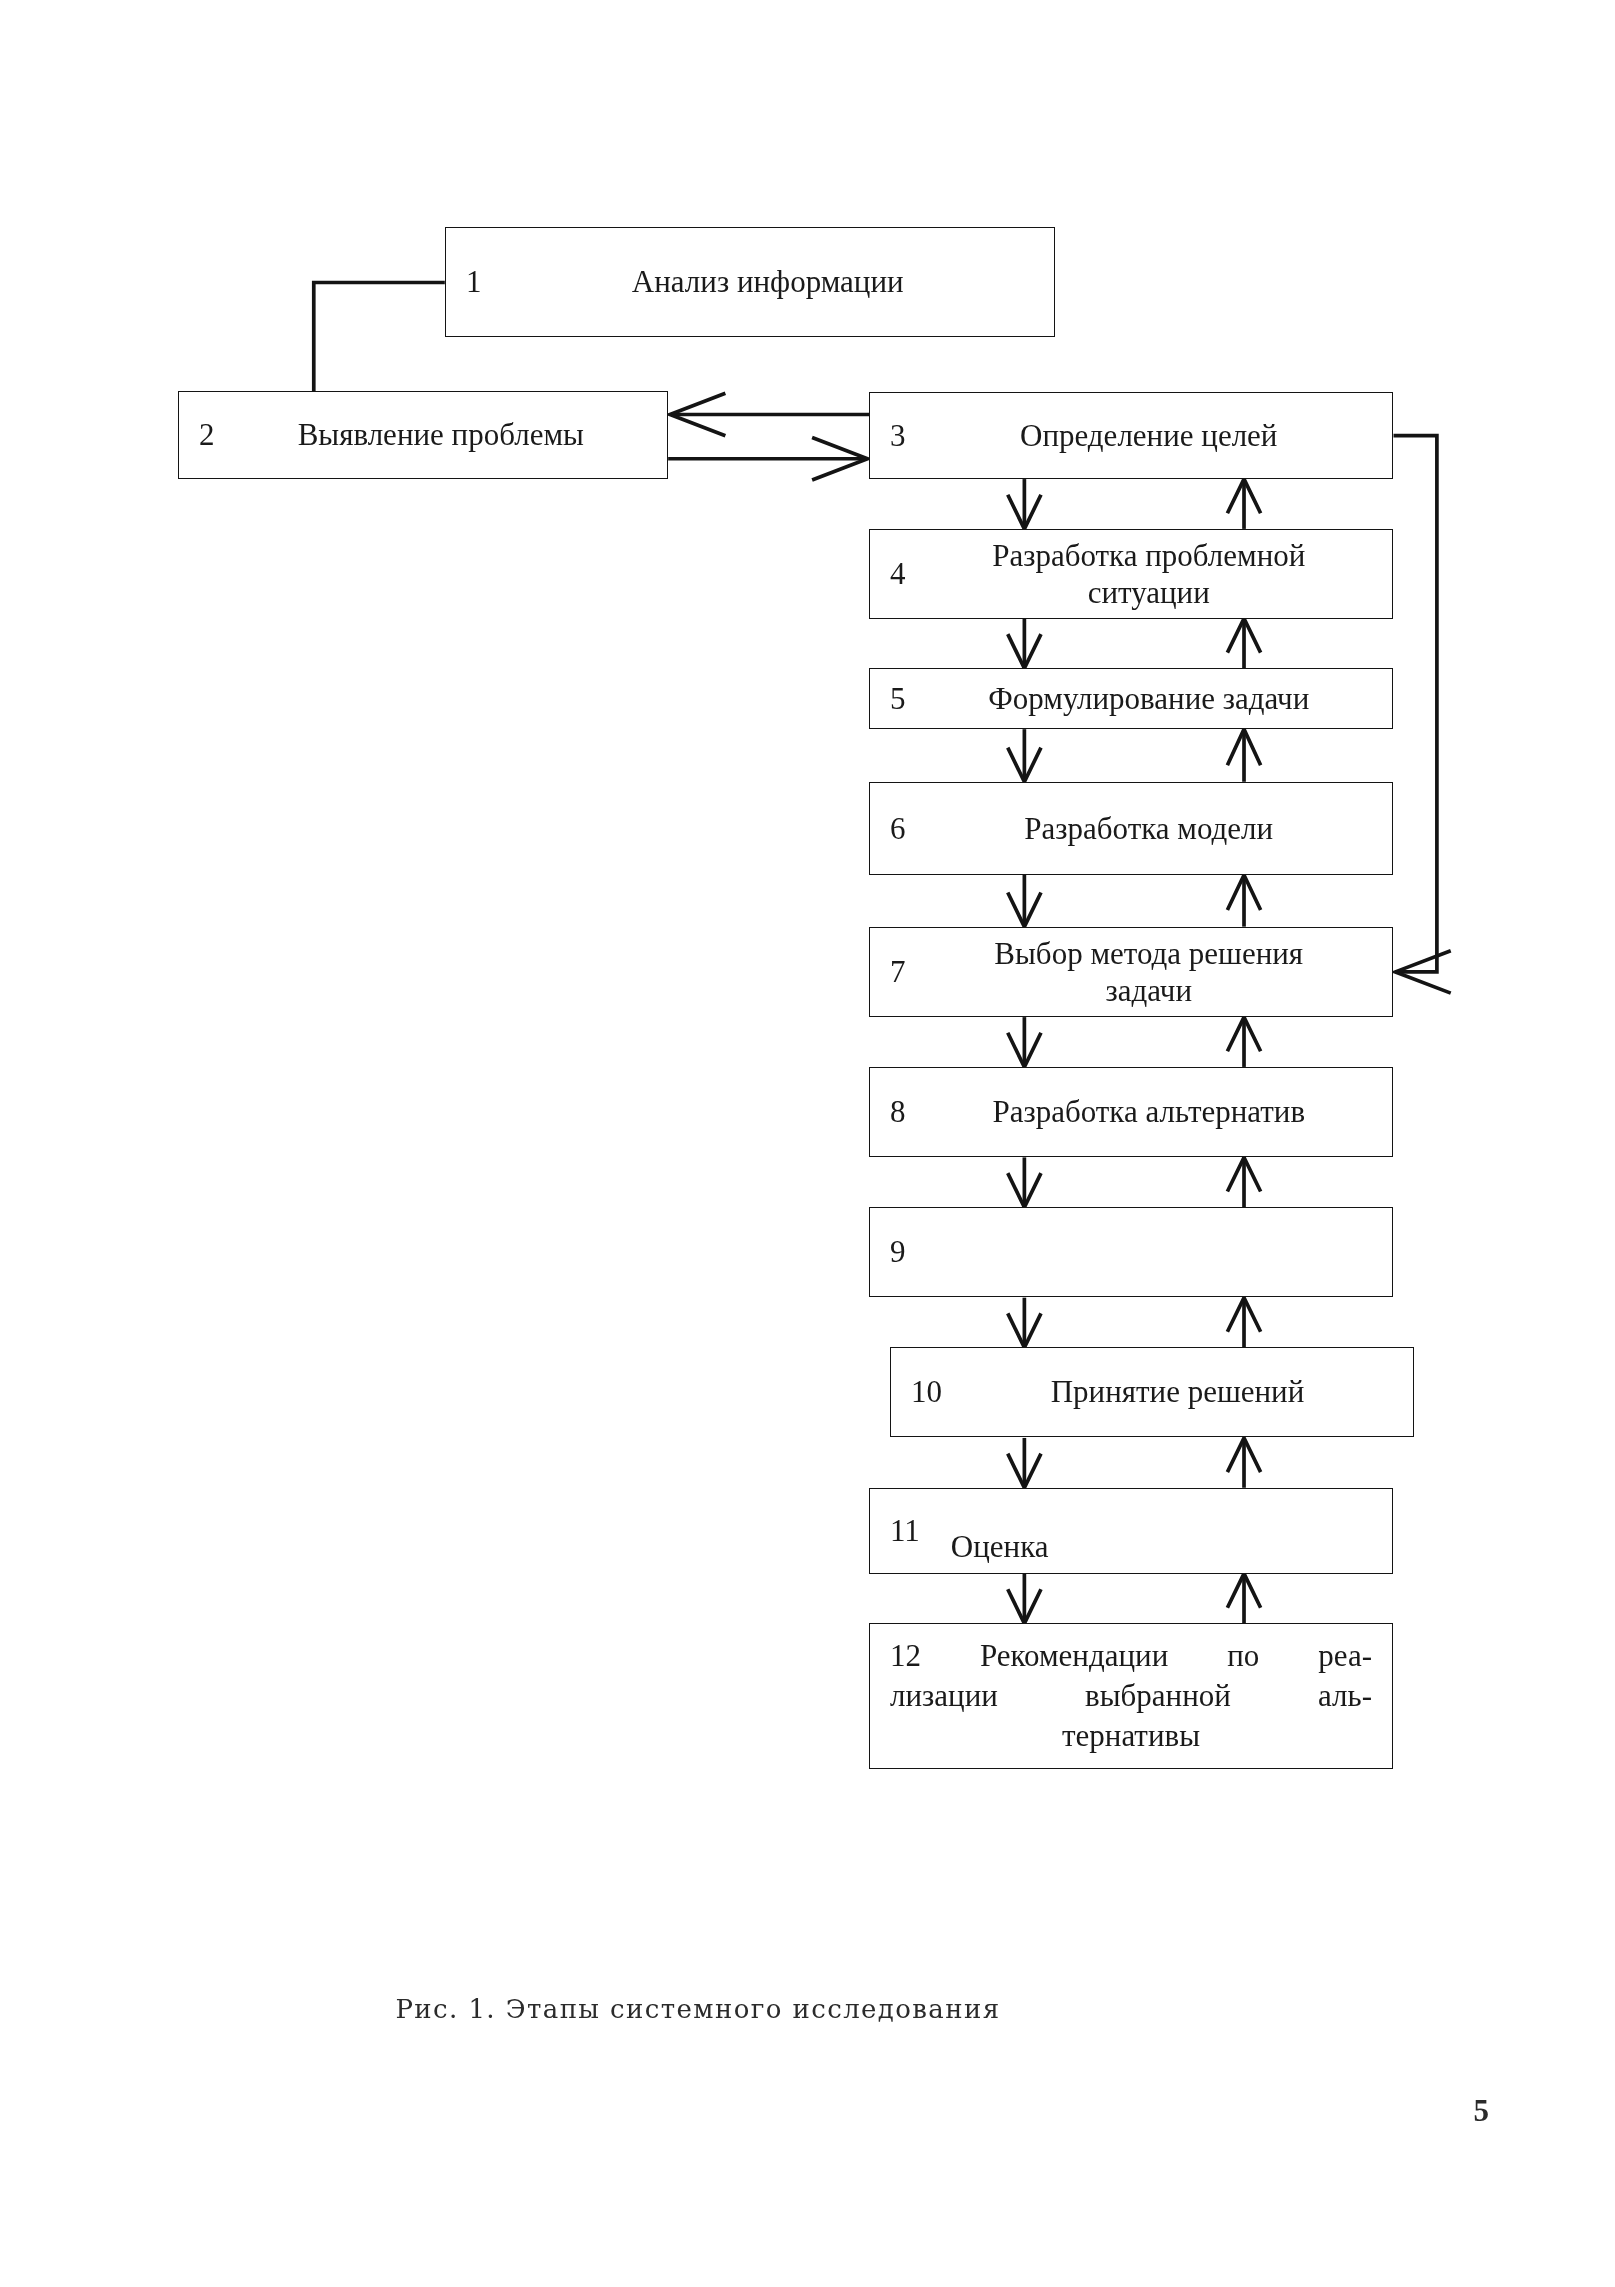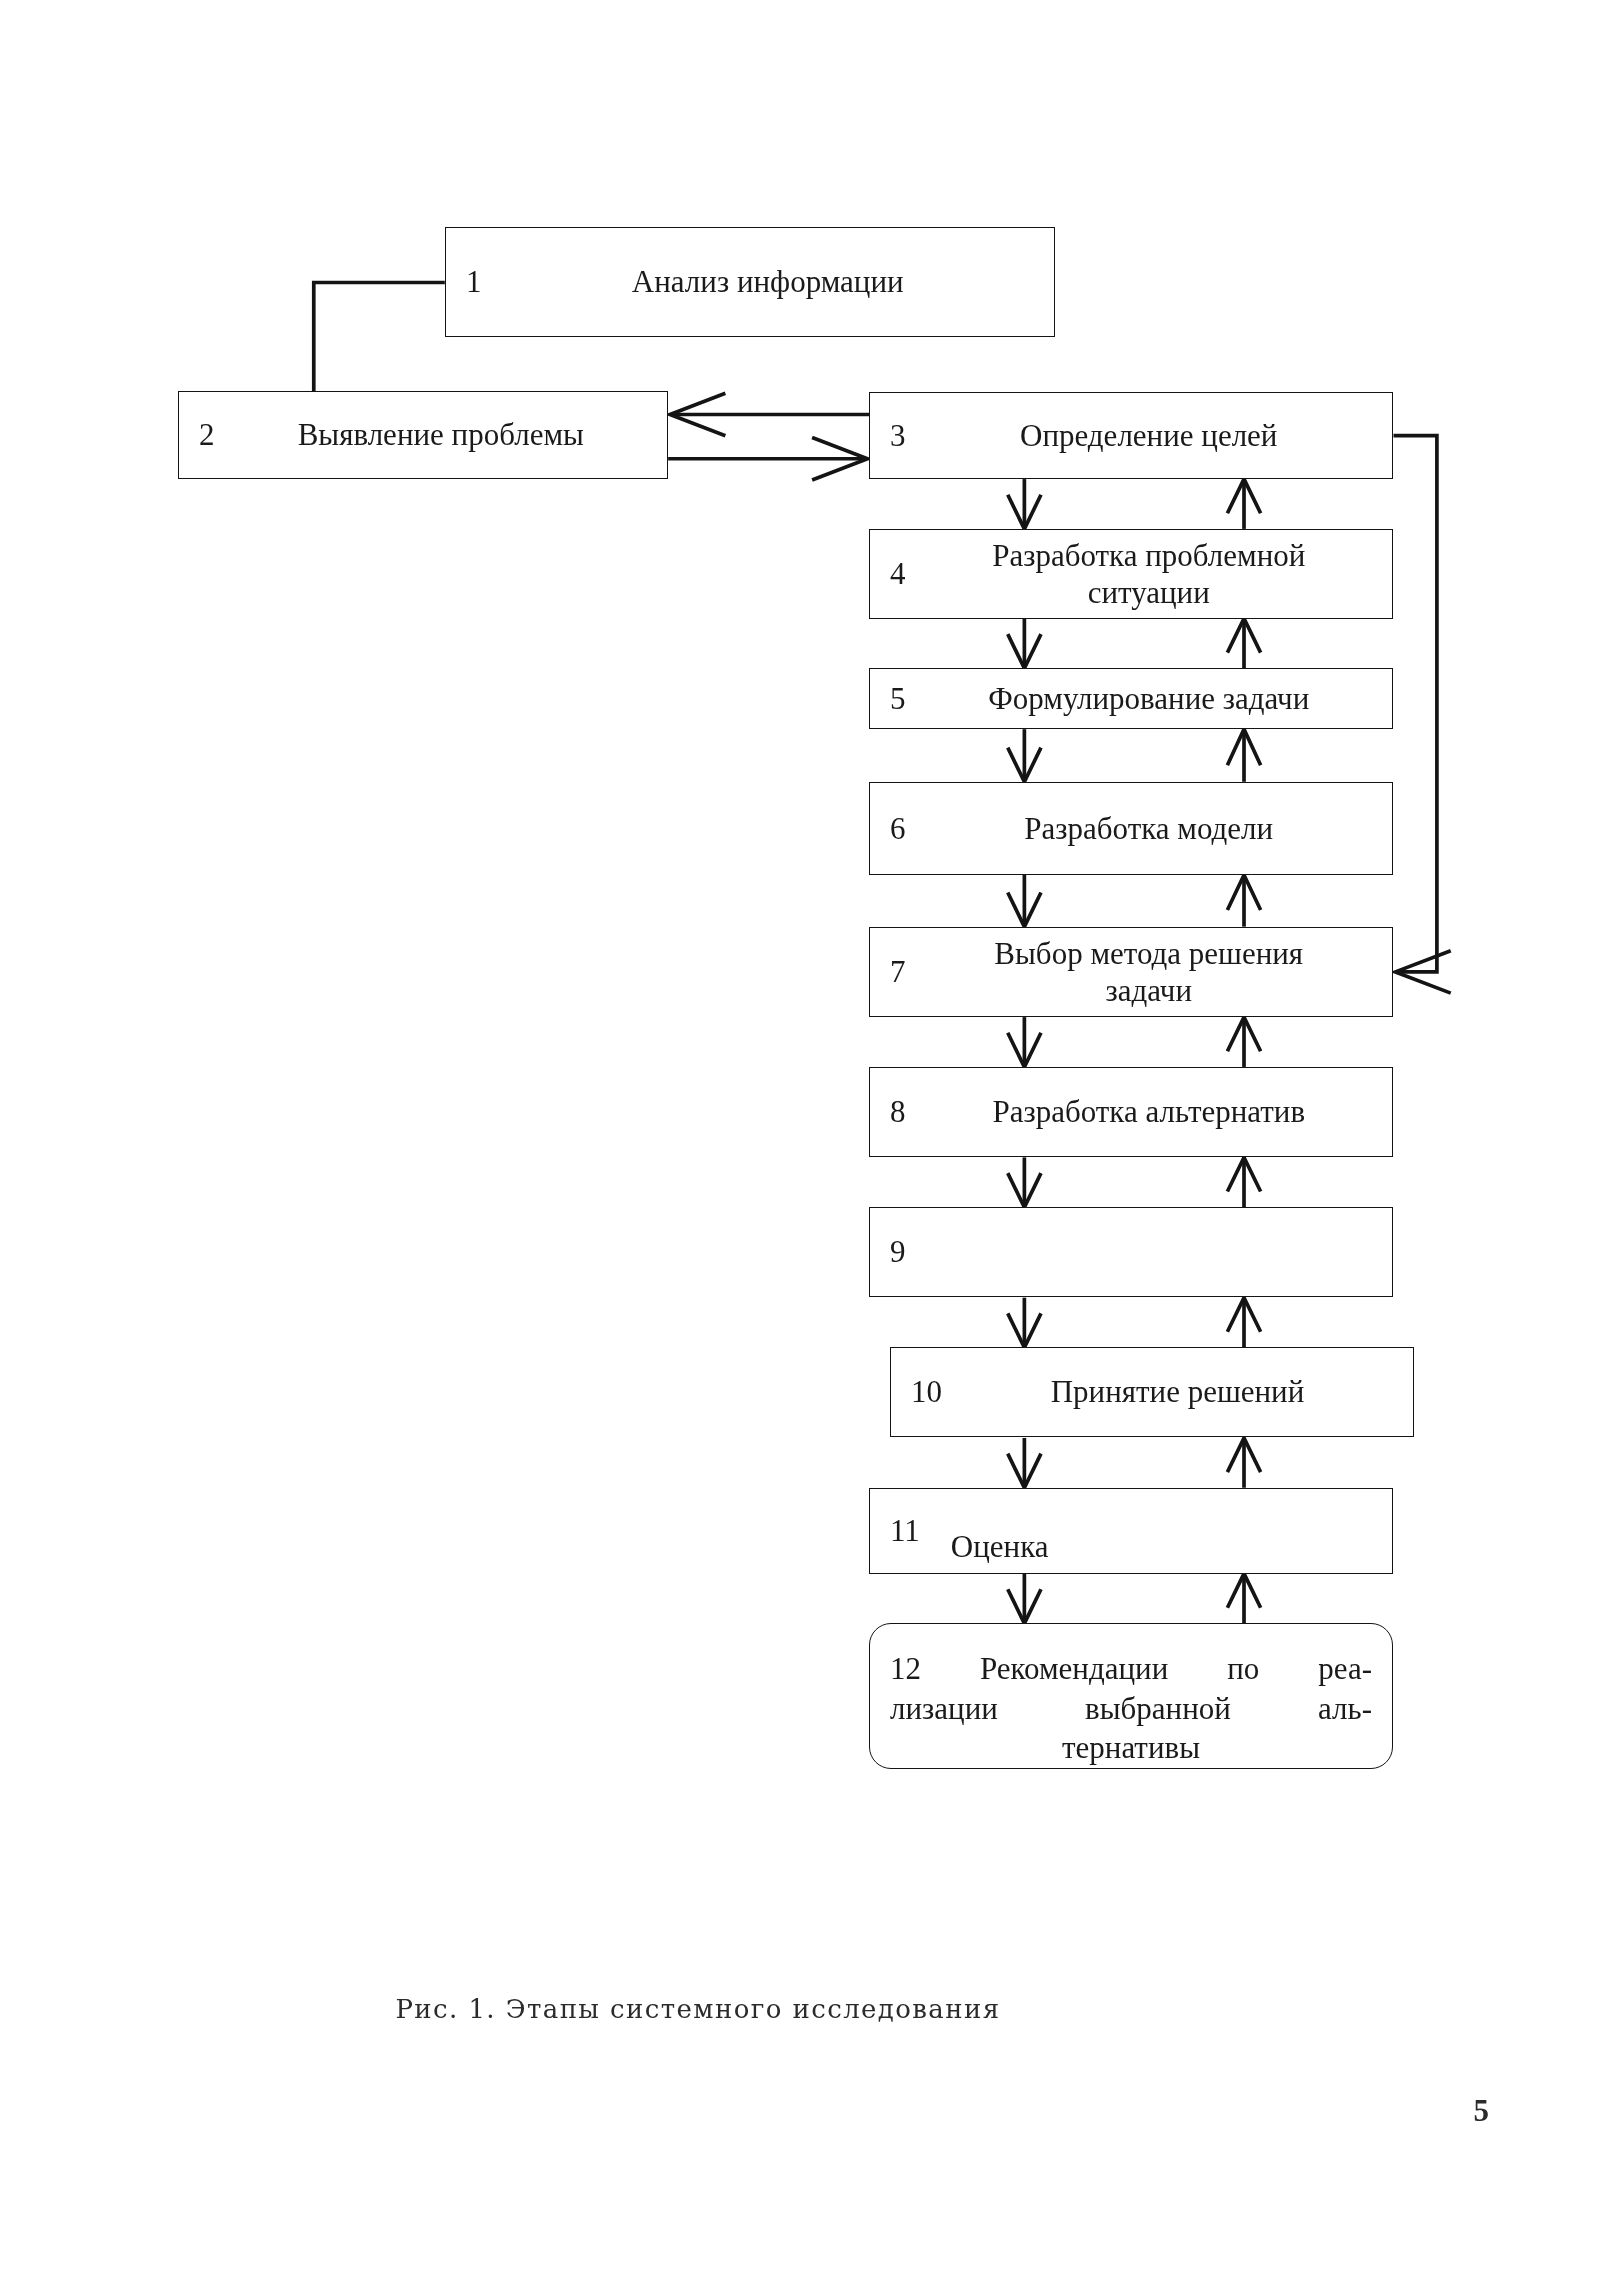--- a/index.html
+++ b/index.html
@@ -223,21 +223,21 @@
   <div class="node" style="left:890px; top:1347px; width:524px; height:90px;justify-content:space-between;">
     <span class="num">10</span>
     <span class="lbl">Принятие решений</span>
   </div>
 
   <div class="node" style="left:869px; top:1488px; width:524px; height:86px;">
     <span class="num">11</span>
     <span class="lbl" style="text-align:left; padding-left:31px;margin-top:32px;">Оценка</span>
   </div>
 
-  <div class="node just" style="left:869px; top:1623px; width:524px; height:146px; align-items:flex-end;border-radius:22px;">
+  <div class="node just" style="left:869px; top:1623px; width:524px; height:146px; align-items:center;">
     <div class="box12-body">
       <div class="l1">
         <span>12</span>
         <span>Рекомендации</span>
         <span>по</span>
         <span>реа-</span>
       </div>
       <div class="l2">
         <span>лизации</span>
         <span>выбранной</span>

